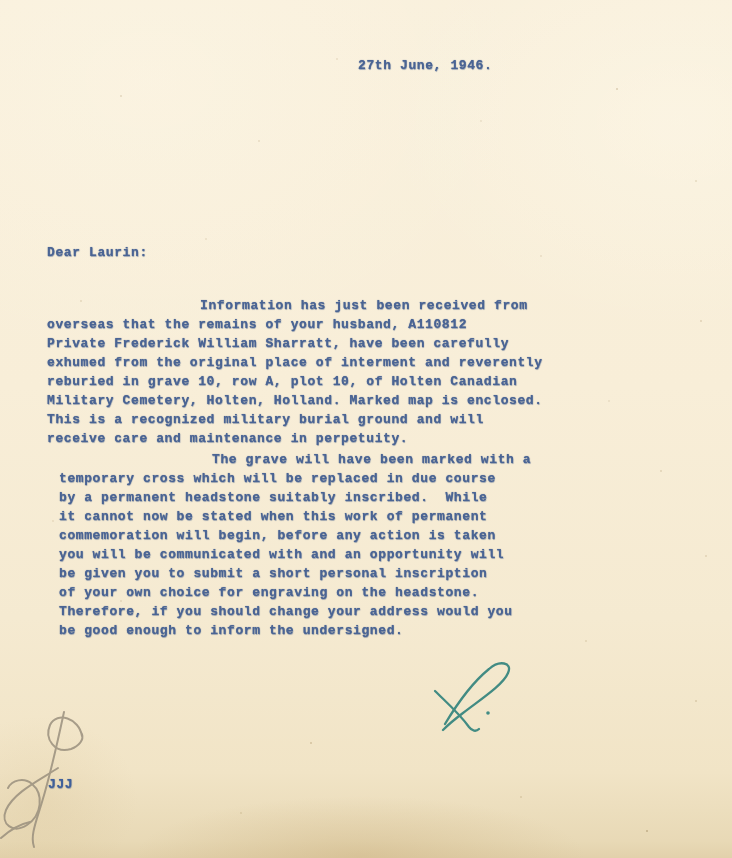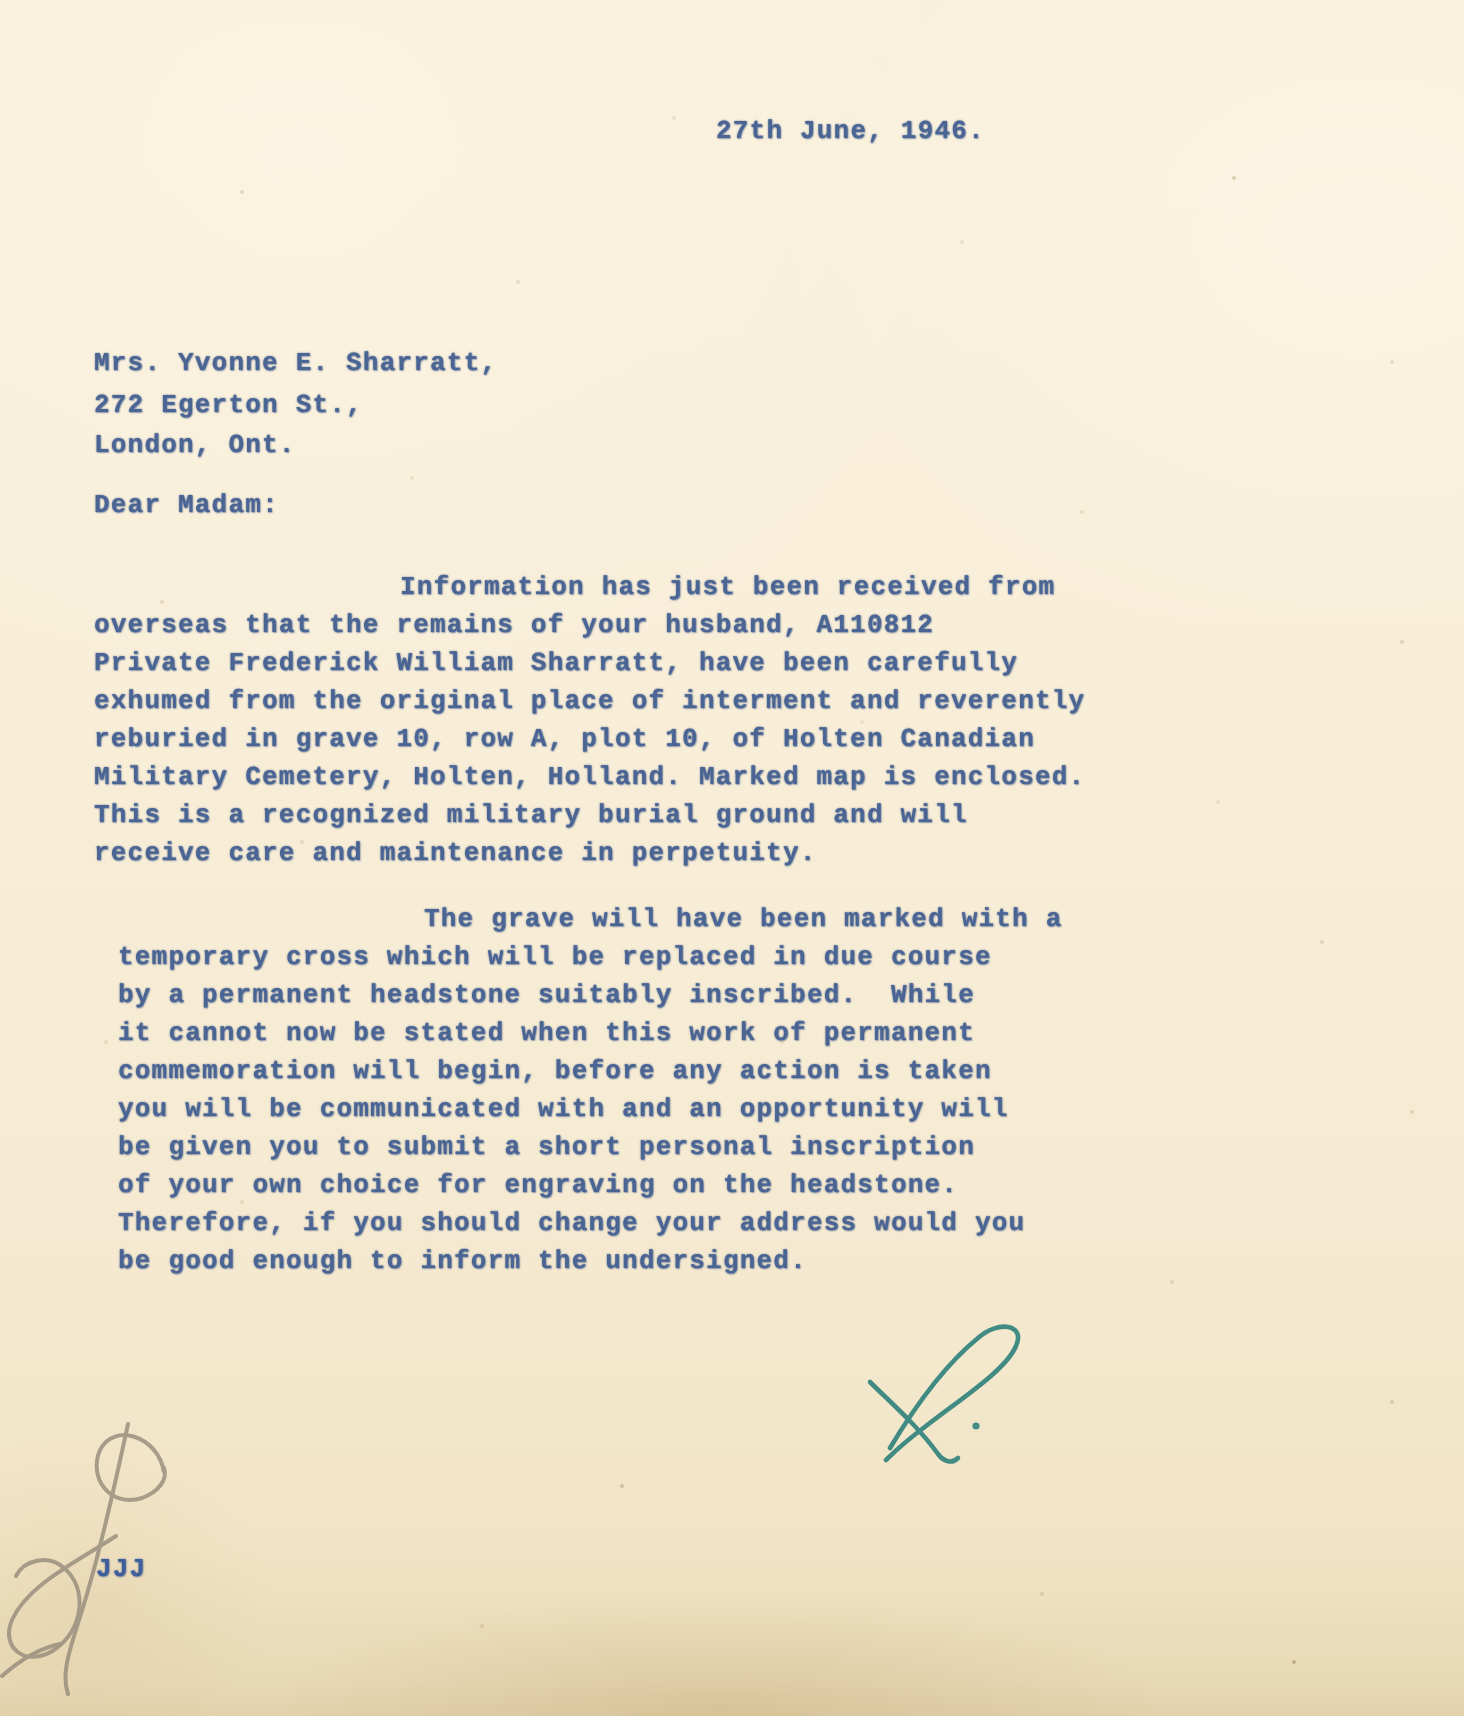--- a/index.html
+++ b/index.html
@@ -34,40 +34,39 @@
     letter-spacing:.6px; white-space:pre;
     text-shadow:0 0 1px rgba(56,84,134,.75), .4px .5px .7px rgba(56,84,134,.4);
   }
   .tline { height:19px; line-height:19px; }
   .date      { left:358px; top:58px; }
   .address   { left:47px;  top:172px; }
   .address .tline { height:20.5px; line-height:20.5px; }
   .salutation{ left:47px;  top:245px; }
   .para      { left:47px;  width:660px; }
   .para .tline:first-child { padding-left:153px; }
-  .para1     { top:284px; }
+  .para1     { top:296px; }
   .para2     { top:450px;margin-left:12px; }
   .closing   { left:298px; top:650px; }
   .signoff   { left:347px; top:724px; }
   .signoff .s2 { margin-left:56px; }
   .initials  { left:48px; top:777px; color:#3e5f9b; }
   .sig    { position:absolute; left:415px; top:650px; }
   .pencil { position:absolute; left:0px;   top:706px; }
 </style>
 </head>
 <body>
 
 <div class="page">
   <div class="speckles"></div>
 
   <div class="t date">27th June, 1946.</div>
 
-  <div class="t address"><div class="tline">Mrs. Yvonne E. Sharratt,</div><div class="tline">272 Egerton St.,</div><div class="tline">London, Ont.</div></div>
 
-  <div class="t salutation">Dear Madam:</div>
+  <div class="t salutation">Dear Laurin:</div>
 
   <div class="t para para1"><div class="tline">Information has just been received from</div><div class="tline">overseas that the remains of your husband, A110812</div><div class="tline">Private Frederick William Sharratt, have been carefully</div><div class="tline">exhumed from the original place of interment and reverently</div><div class="tline">reburied in grave 10, row A, plot 10, of Holten Canadian</div><div class="tline">Military Cemetery, Holten, Holland. Marked map is enclosed.</div><div class="tline">This is a recognized military burial ground and will</div><div class="tline">receive care and maintenance in perpetuity.</div></div>
 
   <div class="t para para2"><div class="tline">The grave will have been marked with a</div><div class="tline">temporary cross which will be replaced in due course</div><div class="tline">by a permanent headstone suitably inscribed.  While</div><div class="tline">it cannot now be stated when this work of permanent</div><div class="tline">commemoration will begin, before any action is taken</div><div class="tline">you will be communicated with and an opportunity will</div><div class="tline">be given you to submit a short personal inscription</div><div class="tline">of your own choice for engraving on the headstone.</div><div class="tline">Therefore, if you should change your address would you</div><div class="tline">be good enough to inform the undersigned.</div></div>
 
 
   <svg class="sig" width="120" height="90" viewBox="0 0 120 90">
     <g fill="none" stroke="#2f827c" stroke-width="2.3" stroke-linecap="round" opacity="0.9">
       <path d="M 30 74 C 42 54, 58 32, 74 19 C 84 10, 98 12, 93 23 C 88 35, 66 49, 48 63 C 40 69, 33 75, 28 80"></path>
       <path d="M 20 41 C 30 51, 44 63, 54 77 C 57 81, 61 82, 64 79"></path>

